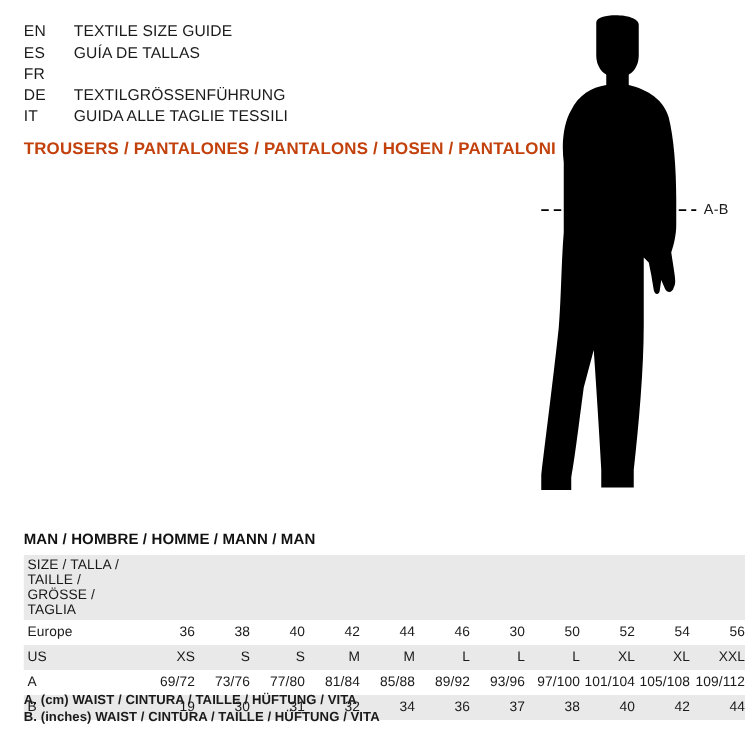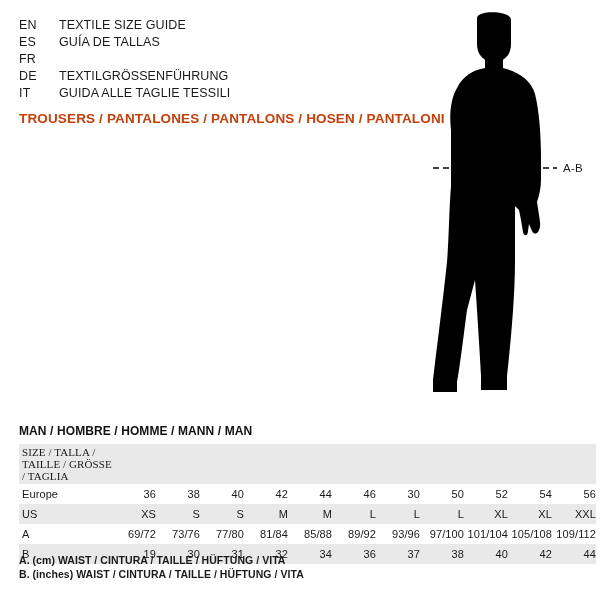--- a/index.html
+++ b/index.html
@@ -113,21 +113,20 @@
   td.label-col {
     width: 90px;
     padding-left: 3px !important;
   }
   td.val {
     width: 44px;
     text-align: right;
   }
   .row-head td {
     font-size: 11px;
-    font-family: Liberation Serif, serif;
   }
 
   
   .footnotes {
     position: absolute;
     left: 19px;
     top: 553px;
     width: 450px;
   }
   .footnote {

